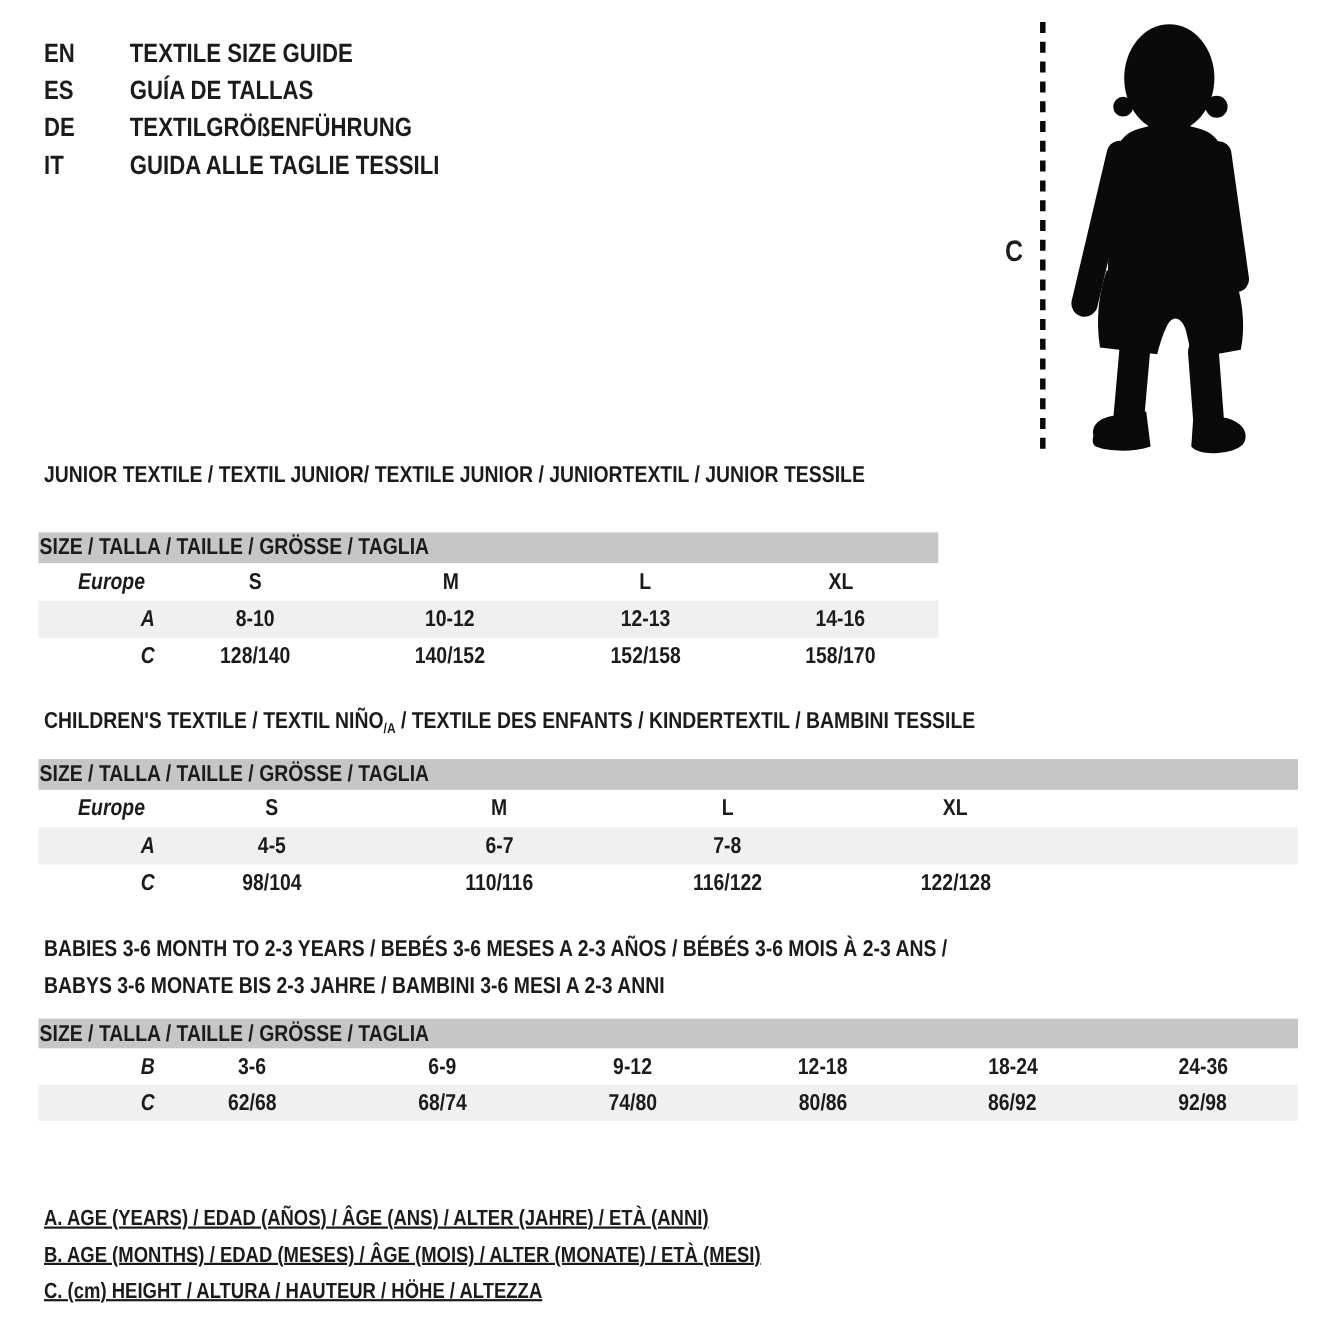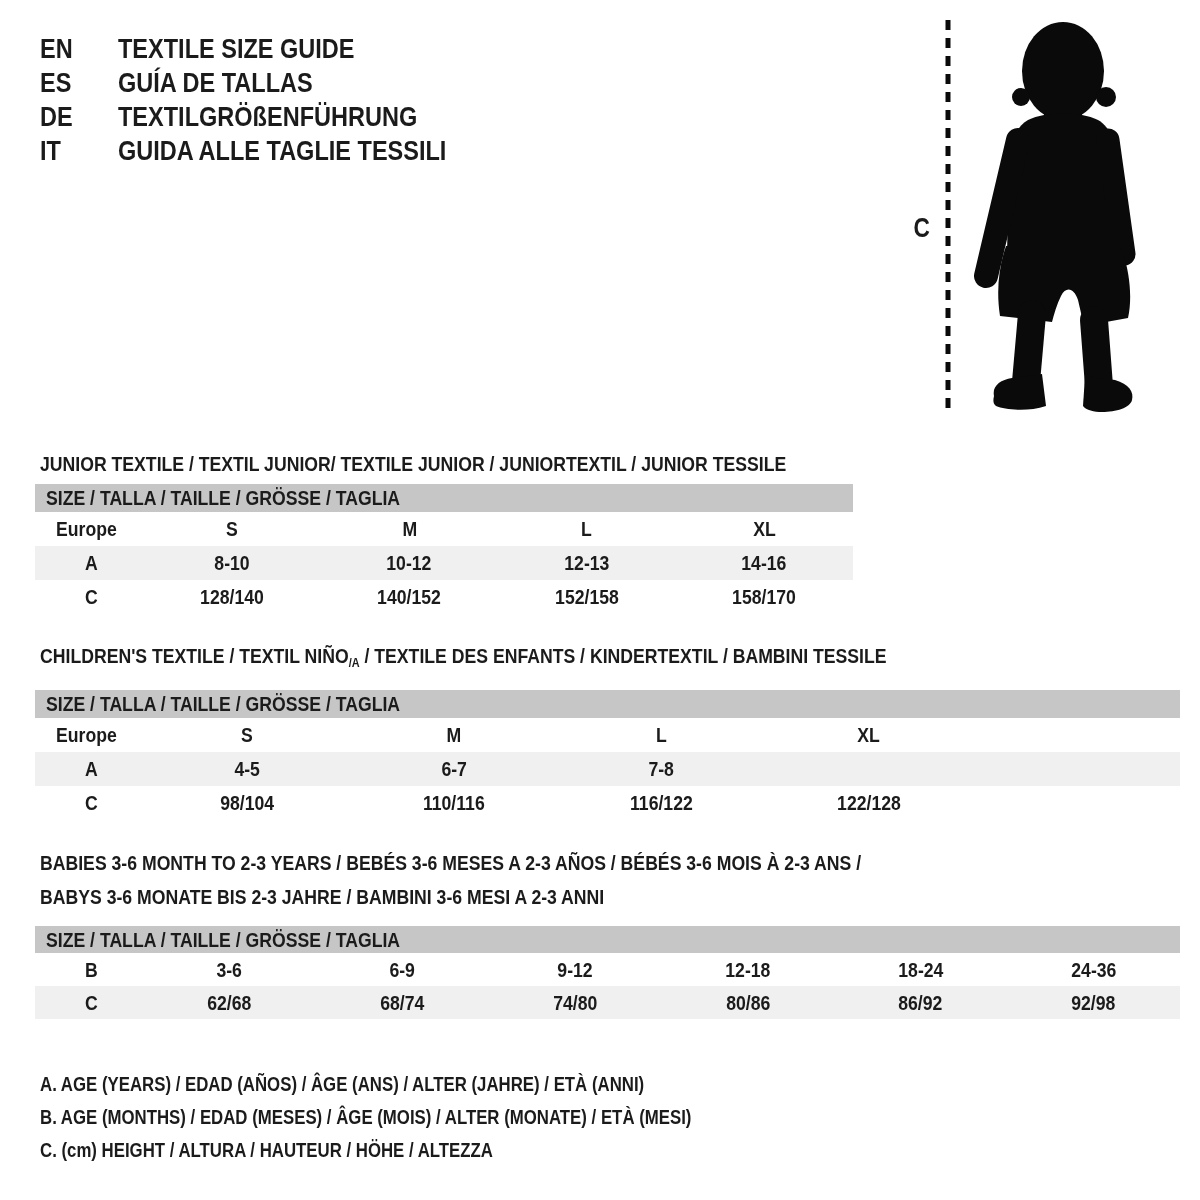--- a/index.html
+++ b/index.html
@@ -13,50 +13,50 @@
     overflow:hidden;
   }
   .abs { position:absolute; }
 
   
   .cx  { display:inline-block; transform:scaleX(0.84); transform-origin:center center; white-space:nowrap; }
   .cxl { display:inline-block; transform:scaleX(0.84); transform-origin:left center; white-space:nowrap; }
 
   
   .lang-list { left:40px; top:32px; list-style:none; }
-  .lang-row  { display:flex; height:34px; line-height:34px; font-size:28px; }
+  .lang-row  { display:flex; height:34px; line-height:34px; font-size:24px; }
   .lang-code { width:78px; }
 
   
   .figure { left:900px; top:12px; width:256px; height:412px; }
   .figure svg { display:block; color:var(--silhouette,#0a0a0a); }
   .measure-label { left:12px; top:201px; font-size:27px; }
 
   
   .sec-title { font-size:21px; line-height:24px; white-space:nowrap; transform:scaleX(0.84); transform-origin:left center; }
   .sub { font-size:13px; position:relative; top:4px; }
 
   
   .sztable { left:35px; }
   .sz-header {
     background:var(--header-bar,#c6c6c6);
     height:28px; line-height:28px;
-    padding-left:11px; font-size:21px;
+    padding-left:1px; font-size:21px;
   }
   .szrow { display:grid; height:34px; line-height:34px; font-size:21px; }
   .babies .szrow { height:33px; line-height:33px; }
   .cols-junior   { grid-template-columns:108px repeat(4,1fr); }
   .cols-children { grid-template-columns:108px repeat(5,1fr); }
   .cols-babies   { grid-template-columns:108px repeat(6,1fr); }
   .row-alt { background:var(--alt-row,#f0f0f0); }
   .cell { text-align:center; overflow:visible; }
-  .cell-label { text-align:center; padding-left:7px; }
+  .cell-label { text-align:right; padding-left:7px;font-style:italic; }
 
   
-  .footnotes { left:40px; top:1068px; }
+  .footnotes { left:40px; top:1092px;text-decoration:underline; }
   .footnote { height:33px; line-height:33px; font-size:20px; white-space:nowrap; transform:scaleX(0.84); transform-origin:left center; }
 </style>
 </head>
 <body>
 
 <ul class="abs lang-list">
   <li class="lang-row">
     <span class="lang-code"><span class="cxl">EN</span></span>
     <span class="cxl">TEXTILE SIZE GUIDE</span>
   </li>
@@ -95,21 +95,21 @@
 
       <line x1="66" y1="300" x2="60" y2="368" stroke="currentColor" stroke-width="28" stroke-linecap="round"></line>
       <line x1="128" y1="306" x2="133" y2="372" stroke="currentColor" stroke-width="28" stroke-linecap="round"></line>
 
       <path d="M28 382 C26 372 34 366 46 364 L76 360 L80 392 C62 398 40 396 30 392 C27 390 27 386 28 382 Z"></path>
       <path d="M117 392 L119 362 L149 366 C163 370 168 378 166 386 C164 394 150 398 136 398 C128 398 120 396 117 392 Z"></path>
     </g>
   </svg>
 </div>
 
-<div class="abs" style="left:40px; top:452px;">
+<div class="abs" style="left:40px; top:420px;">
   <div class="sec-title">JUNIOR TEXTILE / TEXTIL JUNIOR/ TEXTILE JUNIOR / JUNIORTEXTIL / JUNIOR TESSILE</div>
 </div>
 <div class="abs sztable" style="top:484px; width:818px;">
   <div class="sz-header"><span class="cxl">SIZE / TALLA / TAILLE / GRÖSSE / TAGLIA</span></div>
   <div class="szrow cols-junior">
     <div class="cell-label"><span class="cxl">Europe</span></div>
     <div class="cell"><span class="cx">S</span></div>
     <div class="cell"><span class="cx">M</span></div>
     <div class="cell"><span class="cx">L</span></div>
     <div class="cell"><span class="cx">XL</span></div>

